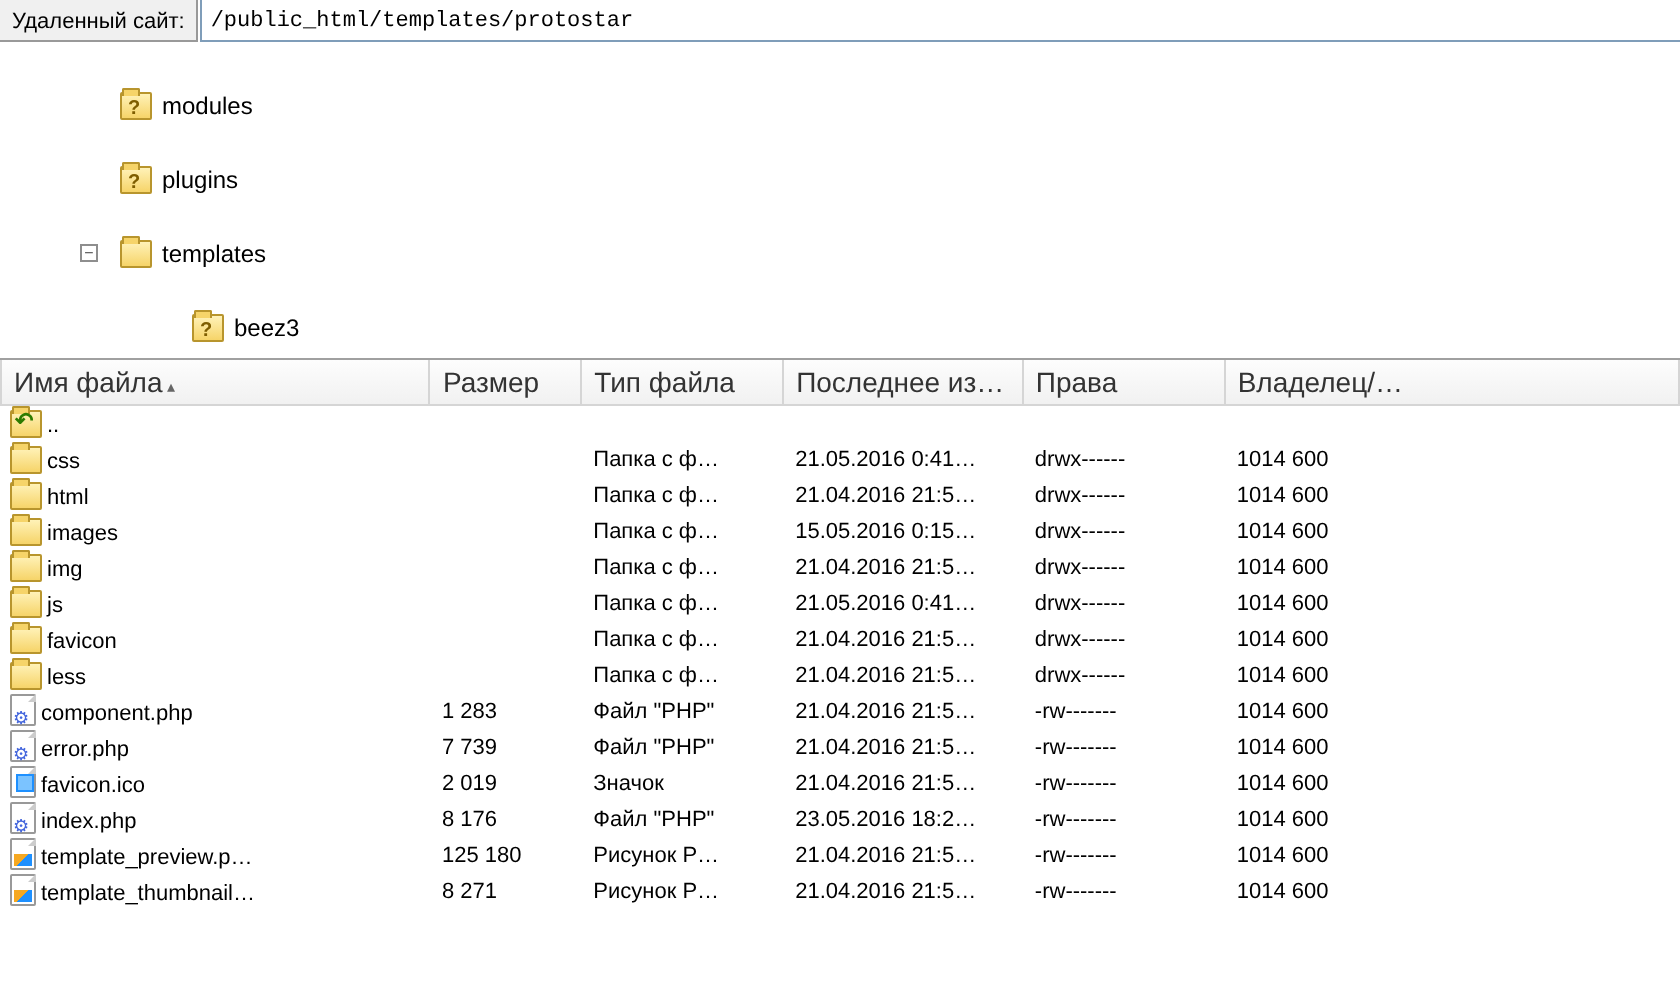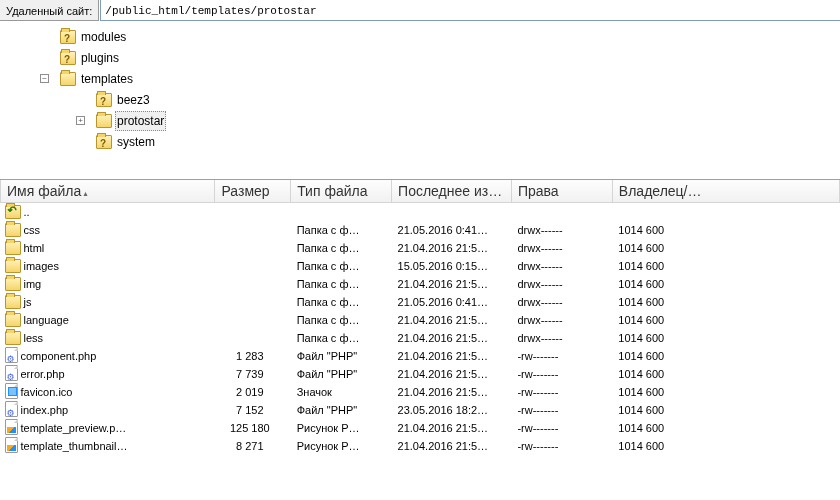--- a/index.html
+++ b/index.html
@@ -6,21 +6,21 @@
   html, body { margin: 0; padding: 0; font-family: "Segoe UI", Tahoma, Arial, sans-serif; font-size: 12px; color: #000; background: #fff; }
   .window { width: 840px; height: 500px; position: relative; background: #fff; }
 
   
   .top-pane { height: 180px; border-bottom: 1px solid #a0a0a0; background: #fff; overflow: hidden; }
   .addr-bar { display: flex; align-items: stretch; height: 22px; border-bottom: 1px solid #fff; }
   .addr-label { padding: 2px 6px 0 6px; background: #f0f0f0; border: 1px solid #999; border-top: none; border-left: none; font-size: 11px; line-height: 18px; }
   .addr-path { flex: 1; padding: 2px 4px 0 4px; background: #fff; border: 1px solid #7f9db9; border-top: none; border-right: none; font-size: 11px; font-family: Liberation Mono, monospace; margin-left: 1px; line-height: 18px; }
   .tree { padding: 6px 4px 4px 40px; }
   .tree ul { list-style: none; margin: 0; padding: 0; }
-  .tree li { position: relative; padding-left: 20px; line-height: 18px; white-space: nowrap; }
+  .tree li { position: relative; padding-left: 20px; line-height: 18px; white-space: nowrap; margin-top: 16px; }
   .tree .row { display: inline-flex; align-items: center; height: 18px; }
   .tree .expander { position: absolute; left: 0; top: 4px; width: 9px; height: 9px; border: 1px solid #8e8e8e; background: #fff; font-size: 8px; line-height: 7px; text-align: center; color: #555; cursor: pointer; }
   .tree .children { padding-left: 16px; }
   .node-label { padding: 0 2px; }
   .node-label.selected { background: #f0f0f0; border: 1px dotted #888; padding: 0 1px; }
 
   
   .ico { width: 16px; height: 14px; display: inline-block; margin-right: 3px; position: relative; flex: none; border-radius: 1px; }
   .ico-folder { background: linear-gradient(#fff2b8, #f6d469); border: 1px solid #b8952d; }
   .ico-folder::before { content: ""; position: absolute; top: -3px; left: 0; width: 7px; height: 3px; background: #f6d469; border: 1px solid #b8952d; border-bottom: none; border-top-left-radius: 1px; border-top-right-radius: 1px; }
@@ -31,21 +31,21 @@
   .ico-php::after { content: "⚙"; position: absolute; bottom: -2px; left: 1px; font-size: 9px; color: #4466dd; }
   .ico-img::after { content: ""; position: absolute; left: 1px; right: 1px; bottom: 1px; height: 6px; background: linear-gradient(135deg, #f6a821 50%, #1e90ff 50%); }
   .ico-icon::after { content: ""; position: absolute; left: 2px; top: 3px; width: 7px; height: 7px; background: #7bc3ff; border: 1px solid #1e90ff; }
 
   
   .list-pane { height: 320px; overflow: auto; }
   table.listview { border-collapse: collapse; width: 100%; table-layout: fixed; }
   table.listview th { text-align: left; font-weight: normal; font-size: 14px; background: linear-gradient(#fdfdfd, #f1f1f1); border: 1px solid #d5d5d5; border-top: none; padding: 3px 6px 3px 6px; color: #333; white-space: nowrap; overflow: hidden; position: sticky; top: 0; }
   table.listview th.sort::after { content: " ▴"; font-size: 8px; color: #666; }
   table.listview td { padding: 1px 6px 1px 6px; font-size: 11px; white-space: nowrap; overflow: hidden; text-overflow: ellipsis; height: 18px; vertical-align: middle; }
-  table.listview td.num { text-align: center; padding-right: 12px; }
+  table.listview td.num { text-align: left; padding-right: 12px; }
   table.listview td.name { padding-left: 4px; }
   table.listview td.name .ico { vertical-align: -3px; }
   tr.selected td { background: #3195f9; color: #fff; }
   tr.selected .ico-file { border-color: #fff; }
   .col-name { width: 170px; }
   .col-size { width: 60px; }
   .col-type { width: 80px; }
   .col-date { width: 95px; }
   .col-perm { width: 80px; }
   .col-owner { width: 180px; }
@@ -153,21 +153,21 @@
           </tr>
           <tr>
             <td class="name"><span class="ico ico-folder"></span><span>js</span></td>
             <td class="num"></td>
             <td>Папка с ф…</td>
             <td>21.05.2016 0:41…</td>
             <td>drwx------</td>
             <td>1014 600</td>
           </tr>
           <tr>
-            <td class="name"><span class="ico ico-folder"></span><span>language</span></td>
+            <td class="name"><span class="ico ico-folder"></span><span>favicon</span></td>
             <td class="num"></td>
             <td>Папка с ф…</td>
             <td>21.04.2016 21:5…</td>
             <td>drwx------</td>
             <td>1014 600</td>
           </tr>
           <tr>
             <td class="name"><span class="ico ico-folder"></span><span>less</span></td>
             <td class="num"></td>
             <td>Папка с ф…</td>
@@ -194,21 +194,21 @@
           <tr>
             <td class="name"><span class="ico ico-file ico-icon"></span><span>favicon.ico</span></td>
             <td class="num">2 019</td>
             <td>Значок</td>
             <td>21.04.2016 21:5…</td>
             <td>-rw-------</td>
             <td>1014 600</td>
           </tr>
           <tr>
             <td class="name"><span class="ico ico-file ico-php"></span><span>index.php</span></td>
-            <td class="num">7 152</td>
+            <td class="num">8 176</td>
             <td>Файл "PHP"</td>
             <td>23.05.2016 18:2…</td>
             <td>-rw-------</td>
             <td>1014 600</td>
           </tr>
           <tr>
             <td class="name"><span class="ico ico-file ico-img"></span><span>template_preview.p…</span></td>
             <td class="num">125 180</td>
             <td>Рисунок P…</td>
             <td>21.04.2016 21:5…</td>

